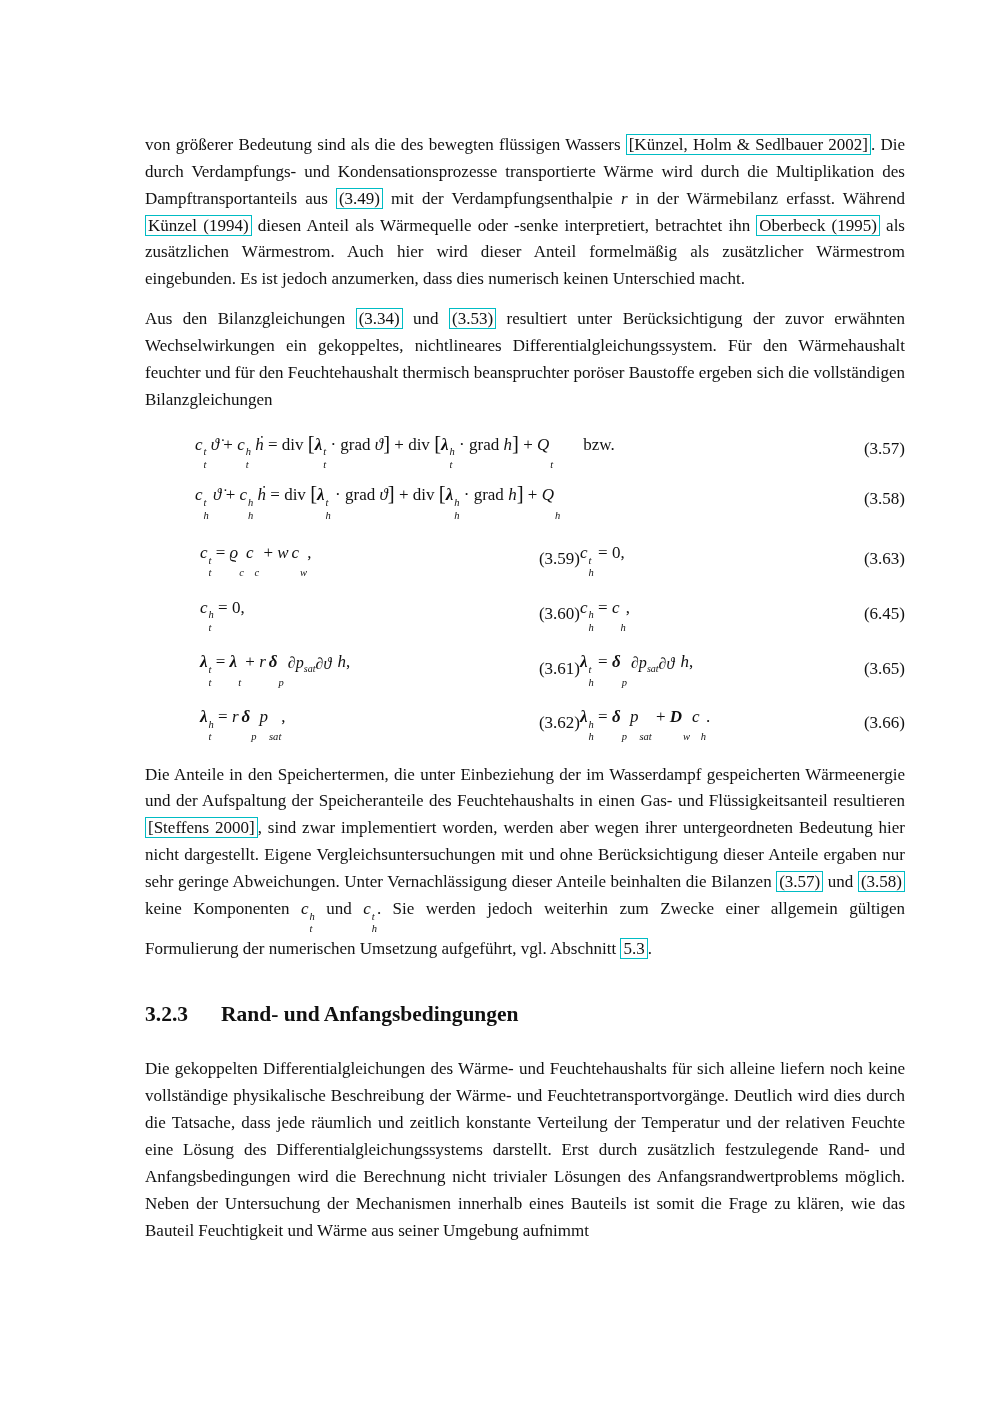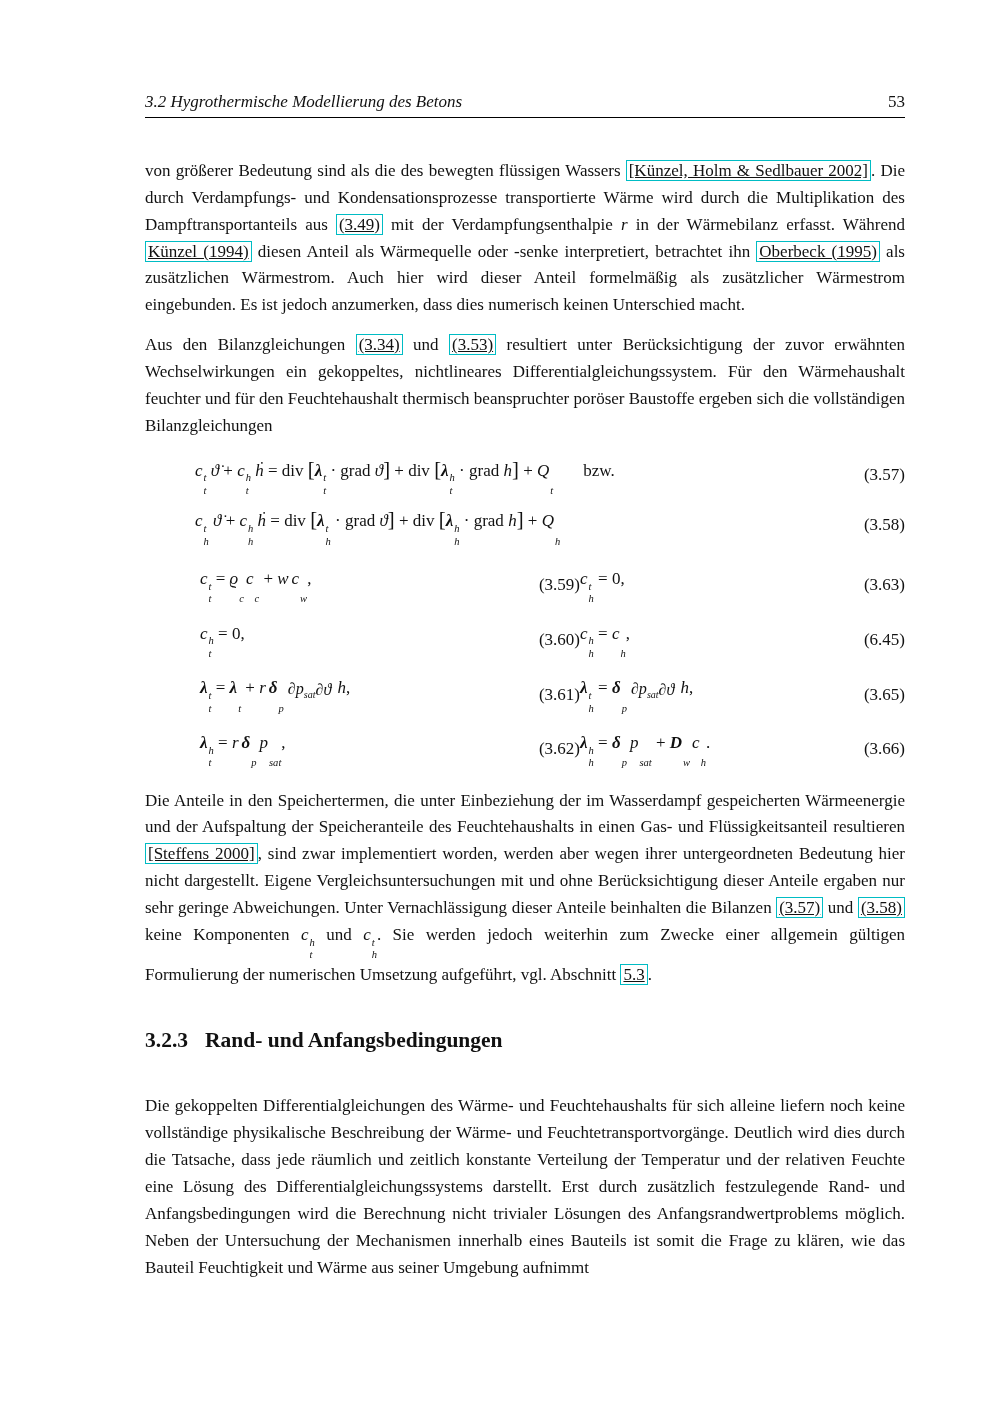--- a/index.html
+++ b/index.html
@@ -20,21 +20,20 @@
   .hdr-page  { font-size:17px; }
 
   .body-text { font-size:17px; line-height:1.58; text-align:justify; margin-top:40px; }
   .para { margin-bottom:13px; }
 
   .link-box {
     border:1.5px solid var(--link,#00bcc4);
     padding:0 2px;
     -webkit-box-decoration-break:clone; box-decoration-break:clone;
     cursor:pointer;
-    text-decoration:underline;
   }
 
   
   .mi { font-style:italic; }
   .mb { font-style:italic; font-weight:700; }
   .mn { font-style:normal; }
   .mbr { font-size:1.22em; font-style:normal; }
   .supsub {
     display:inline-flex; flex-direction:column; align-items:flex-start;
     font-size:0.62em; line-height:1.18; vertical-align:-0.55em;
@@ -56,34 +55,30 @@
   .coef-block { margin:12px 0 18px; }
   .coef-row {
     display:grid; grid-template-columns:275px 105px 245px 80px;
     align-items:center; padding-left:55px; margin:15px 0;
     font-size:17px; white-space:nowrap;
   }
   .c-no-l { text-align:right; }
   .c-no-r { text-align:right; }
 
   .section-heading {
-    display:flex; gap:17px; align-items:baseline;
+    display:flex; gap:33px; align-items:baseline;
     font-weight:700; font-size:21.5px;
-    margin:36px 0 35px;
+    margin:36px 0 24px;
   }
 </style>
 </head>
 <body>
 
 <div class="page">
 
-  <header class="running-header">
-    <span class="hdr-title">3.2 Hygrothermische Modellierung des Betons</span>
-    <span class="hdr-page">53</span>
-  </header>
 
   <main class="body-text">
 
     <p class="para"><span class="mn">von größerer Bedeutung sind als die des bewegten flüssigen Wassers </span><span class="link-box">[Künzel, Holm &amp; Sedlbauer 2002]</span><span class="mn">. Die durch Verdampfungs- und Kondensationsprozesse transportierte Wärme wird durch die Multiplikation des Dampftransportanteils aus </span><span class="link-box">(3.49)</span><span class="mn"> mit der Verdampfungsenthalpie </span><span class="mi">r</span><span class="mn"> in der Wärmebilanz erfasst. Während </span><span class="link-box">Künzel (1994)</span><span class="mn"> diesen Anteil als Wärmequelle oder -senke interpretiert, betrachtet ihn </span><span class="link-box">Oberbeck (1995)</span><span class="mn"> als zusätzlichen Wärmestrom. Auch hier wird dieser Anteil formelmäßig als zusätzlicher Wärmestrom eingebunden. Es ist jedoch anzumerken, dass dies numerisch keinen Unterschied macht.</span></p>
 
     <p class="para"><span class="mn">Aus den Bilanzgleichungen </span><span class="link-box">(3.34)</span><span class="mn"> und </span><span class="link-box">(3.53)</span><span class="mn"> resultiert unter Berücksichtigung der zuvor erwähnten Wechselwirkungen ein gekoppeltes, nichtlineares Differentialgleichungssystem. Für den Wärmehaushalt feuchter und für den Feuchtehaushalt thermisch beanspruchter poröser Baustoffe ergeben sich die vollständigen Bilanzgleichungen</span></p>
 
     <div class="eq-block">
       <div class="eq-row">
         <span class="eq-body"><span><span class="mi">c</span><span class="supsub">

